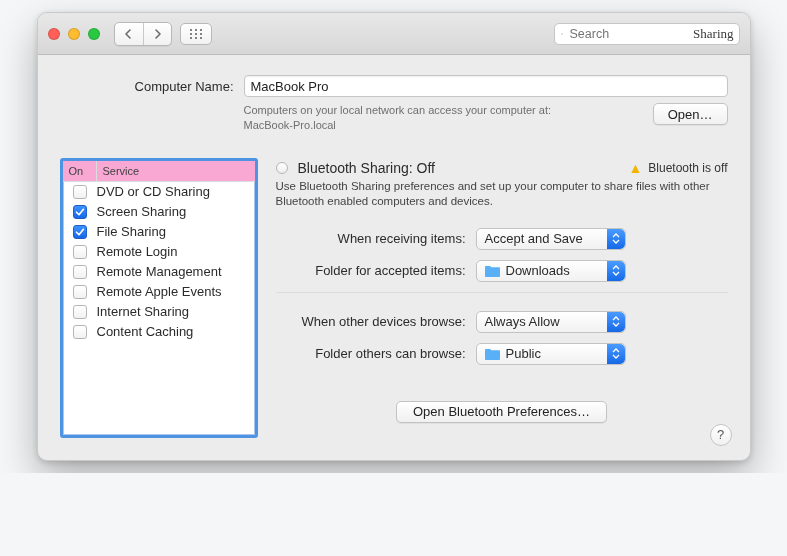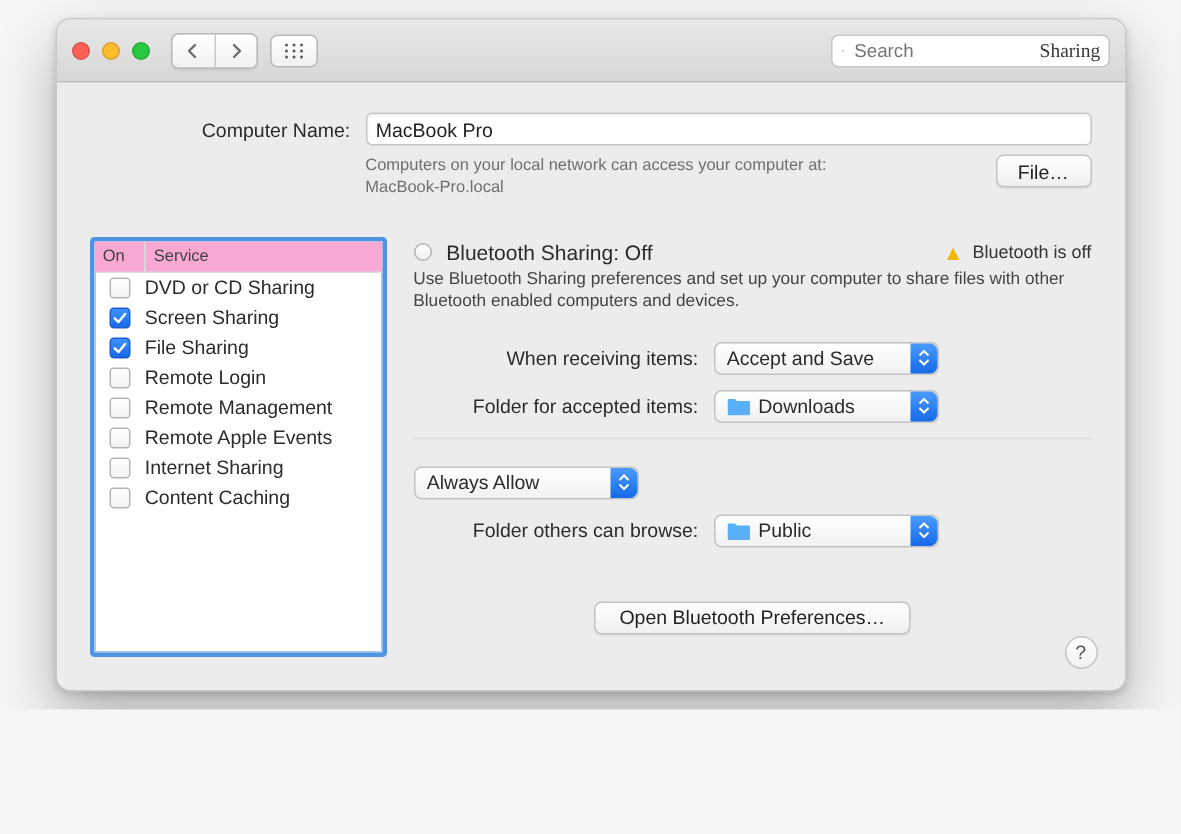--- a/index.html
+++ b/index.html
@@ -193,21 +193,21 @@
 
       <div class="comp-name-row">
         <div class="comp-label">Computer Name:</div>
         <input class="comp-input" value="MacBook Pro" style="">
       </div>
       <div class="below-row">
         <div class="below-text">
           <div>Computers on your local network can access your computer at:</div>
           <div>MacBook-Pro.local</div>
         </div>
-        <button class="mac-btn edit-btn">File…</button>
+        <button class="mac-btn edit-btn">Open…</button>
       </div>
 
       <div class="columns">
 
         <div class="list-frame">
           <div class="list-header">
             <div class="lh-on">On</div>
             <div class="lh-svc">Service</div>
           </div>
           <div class="list-body" id="svc-body">
@@ -309,20 +309,21 @@
                 <svg width="8" height="5" viewBox="0 0 8 5">
                     <path d="M1 1 4 4l3-3" fill="none" stroke="currentColor" stroke-width="1.3"></path>
                   </svg>
               </span>
             </div>
           </div>
 
           <div class="sep"></div>
 
           <div class="form-row">
+            <div class="form-label">When other devices browse:</div>
             <div class="popup">
               <span>Always Allow</span>
               <span class="arrows">
                 <svg width="8" height="5" viewBox="0 0 8 5">
                     <path d="M1 4 4 1l3 3" fill="none" stroke="currentColor" stroke-width="1.3"></path>
                   </svg>
                 <svg width="8" height="5" viewBox="0 0 8 5">
                     <path d="M1 1 4 4l3-3" fill="none" stroke="currentColor" stroke-width="1.3"></path>
                   </svg>
               </span>

